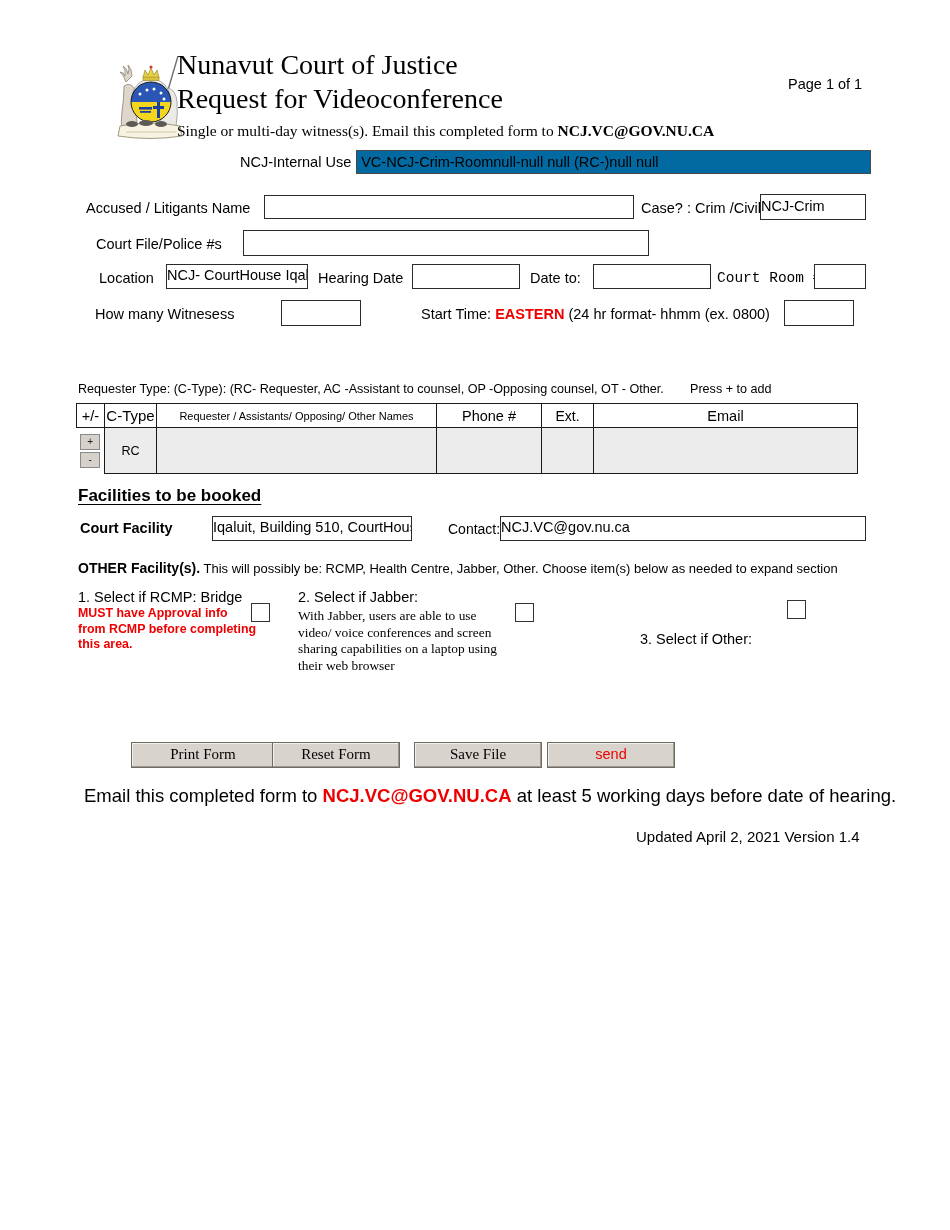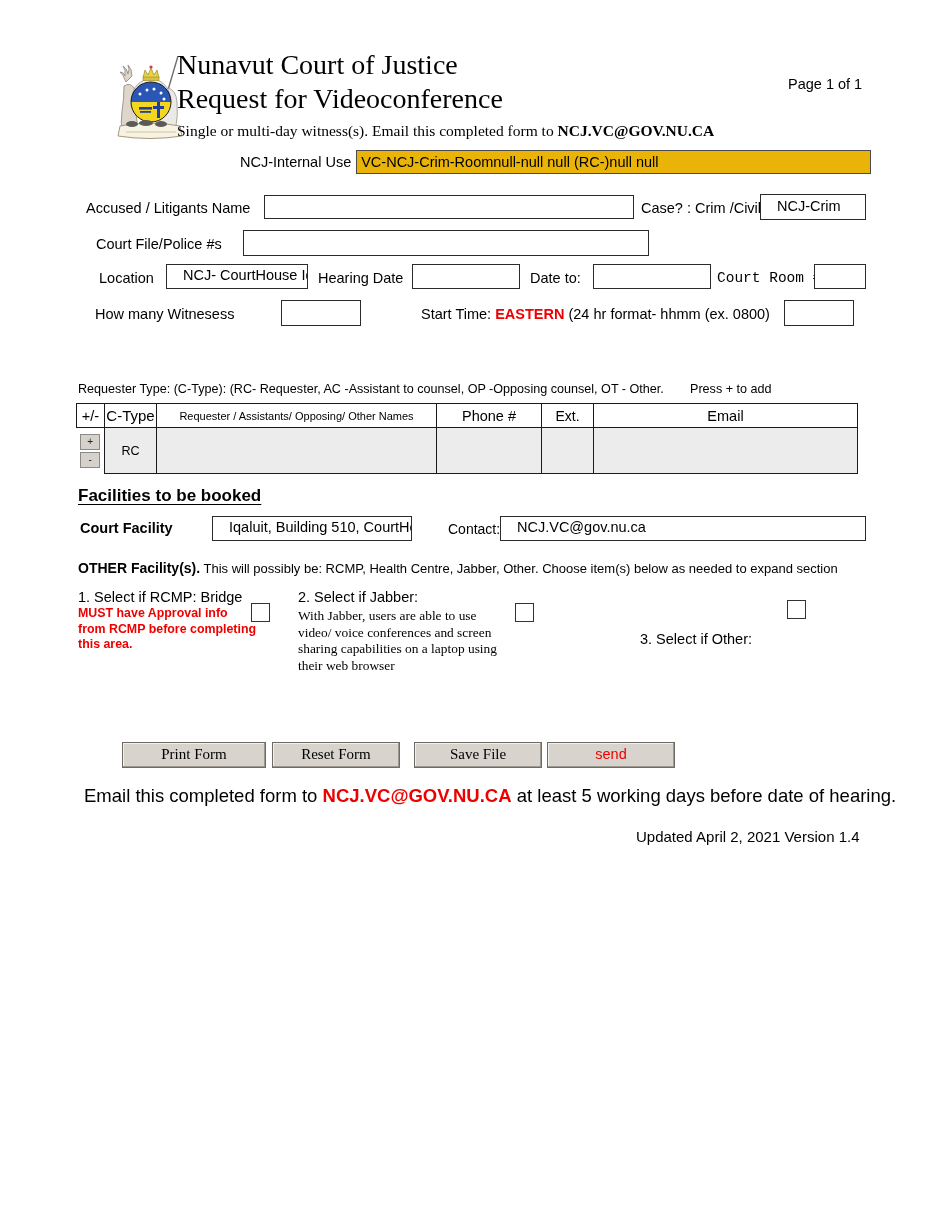--- a/index.html
+++ b/index.html
@@ -38,36 +38,36 @@
   .page-num {
     position: absolute; left: 788px; top: 76px;
     font-size: 14.5px;
   }
 
   
   .internal-row { position: absolute; left: 240px; top: 150px; display: flex; align-items: stretch; }
   .internal-label { font-size: 14.5px; padding-right: 5px; line-height: 24px; }
   .internal-box {
     width: 515px; height: 24px;
-    background: #eab308;
+    background: #0369a1;
     border: 1px solid #4a4a4a;
     font-size: 14.5px;
     line-height: 22px;
     padding-left: 4px;
     white-space: nowrap;
   }
 
   
   .fld {
     border: 1.4px solid #2b2b2b;
     background: #ffffff;
     height: 24px;
     font-size: 14.5px;
     line-height: 21px;
-    padding-left: 16px;
+    padding-left: 0;
     white-space: nowrap;
     overflow: hidden;
   }
   .lbl { font-size: 14.5px; white-space: nowrap; }
 
   .abs { position: absolute; }
 
   
   .req-type-note { position: absolute; left: 78px; top: 382px; font-size: 12.6px; white-space: nowrap; }
   .req-type-press { position: absolute; left: 690px; top: 382px; font-size: 12.6px; white-space: nowrap; }
@@ -296,21 +296,21 @@
   <div class="abs red-note" style="left:78px; top:606px; width:180px;">MUST have Approval info from RCMP before completing this area.</div>
   <div class="abs chk" style="left:251px; top:603px;"></div>
 
   <div class="abs sel-heading" style="left:298px; top:589px;">2. Select if Jabber:</div>
   <div class="abs jabber-note" style="left:298px; top:608px;"> With Jabber, users are able to use video/ voice conferences and screen sharing capabilities on a laptop using their web browser</div>
   <div class="abs chk" style="left:515px; top:603px;"></div>
 
   <div class="abs sel-heading" style="left:640px; top:599px;margin-top:32px;">3. Select if Other:</div>
   <div class="abs chk" style="left:787px; top:600px;"></div>
 
-  <div class="btn" style="left:122px; top:742px; width:144px;">Print Form</div>
+  <div class="btn" style="left:131px; top:742px; width:144px;">Print Form</div>
   <div class="btn" style="left:272px; top:742px; width:128px;">Reset Form</div>
   <div class="btn" style="left:414px; top:742px; width:128px;">Save File</div>
   <div class="btn send" style="left:547px; top:742px; width:128px;">send</div>
 
   <div class="footer-line">
     <span>Email this completed form  to </span><span class="em">NCJ.VC@GOV.NU.CA</span><span> at least 5 working days before date of hearing.</span>
   </div>
   <div class="updated">Updated April 2, 2021   Version 1.4</div>
 
 </div>

